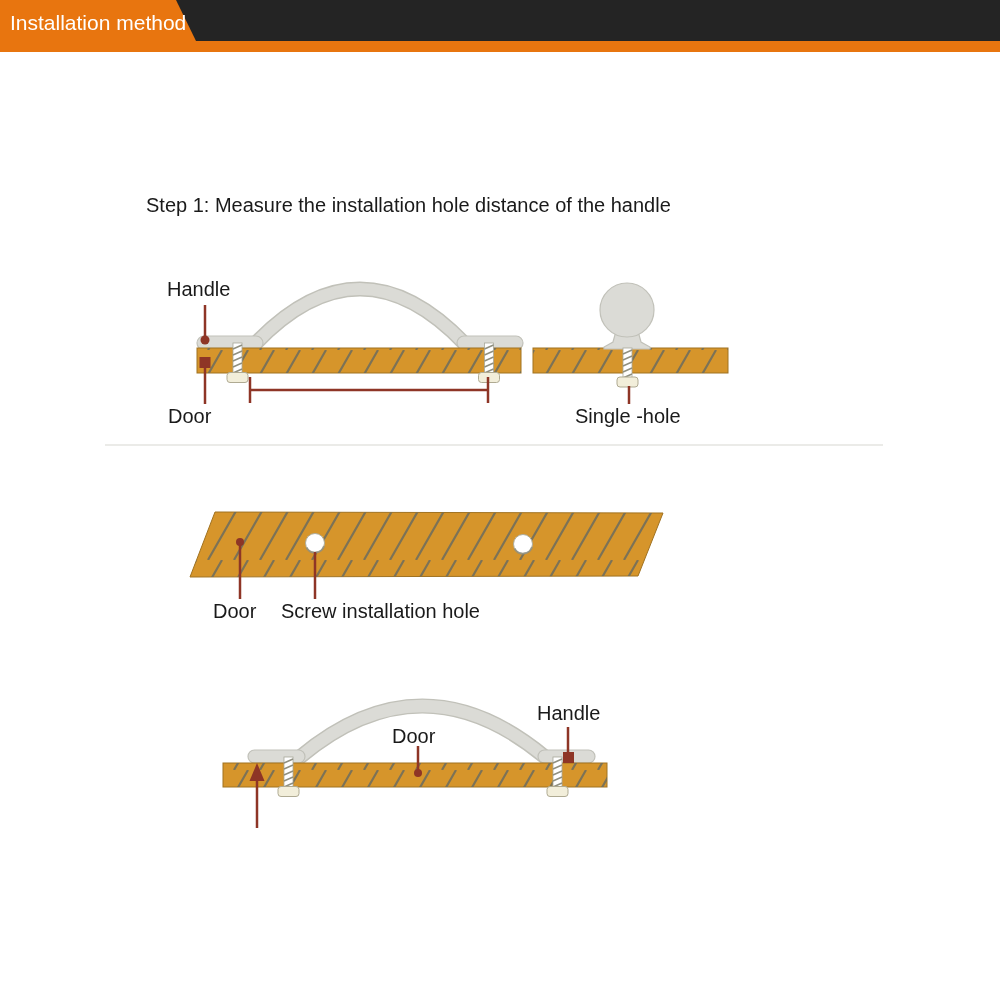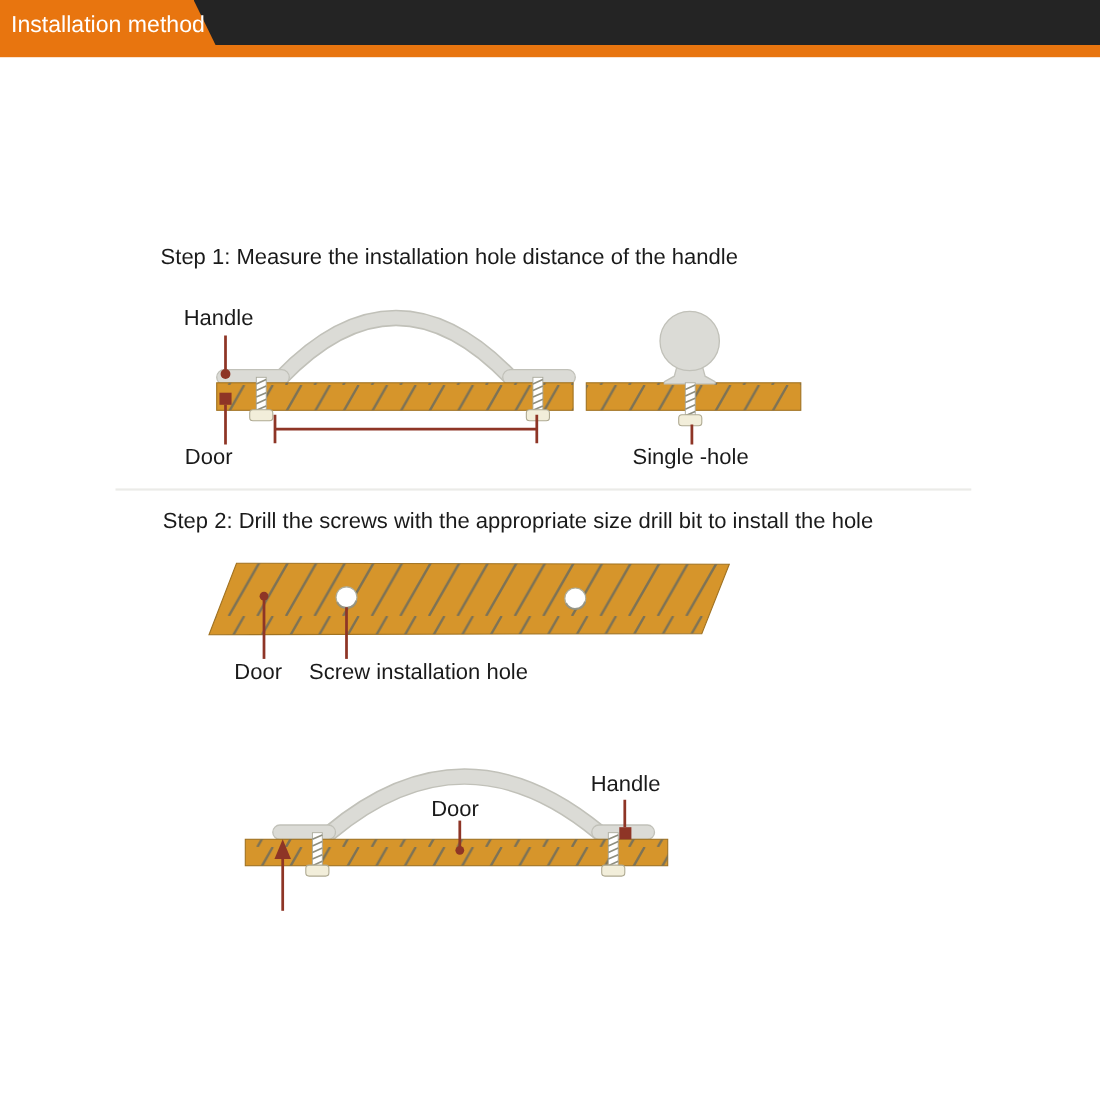--- a/index.html
+++ b/index.html
@@ -32,21 +32,21 @@
 </head>
 <body>
 
 <div id="canvas">
 
   <div class="header-band">
     <div class="header-dark"></div>
     <div class="header-title">Installation method</div>
   </div>
 
-  <div class="heading" style="left:146px;top:223px">Step 1: Measure the installation hole distance of the handle</div>
+  <div class="heading" style="left:146px;top:194px">Step 1: Measure the installation hole distance of the handle</div>
 
   <svg class="abs" style="left:140px;top:265px" width="620" height="145" viewBox="140 265 620 145">
     <defs>
       <pattern id="hatch-a" patternUnits="userSpaceOnUse" width="26" height="70">
         <path class="hatch-line" d="M-52,70 L-12,0 M-26,70 L14,0 M0,70 L40,0 M26,70 L66,0 M52,70 L92,0"></path>
       </pattern>
     </defs>
 
     <g>
       <path class="handle-tube-edge" d="M 255,344 Q 360,234 465,344"></path>
@@ -104,21 +104,20 @@
       <line class="ptr" x1="629" y1="386" x2="629" y2="404"></line>
     </g>
   </svg>
 
   <div class="lbl" style="left:167px;top:278px">Handle</div>
   <div class="lbl" style="left:168px;top:405px">Door</div>
   <div class="lbl" style="left:575px;top:405px">Single -hole</div>
 
   <div class="separator" style="left:105px;top:444px;width:778px;height:2px"></div>
 
-  <div class="heading" style="left:148px;top:463px">Step 2: Drill the screws with the appropriate size drill bit to install the hole</div>
 
   <svg class="abs" style="left:180px;top:500px" width="500" height="100" viewBox="180 500 500 100">
     <defs>
       <pattern id="hatch-b" patternUnits="userSpaceOnUse" width="26" height="70">
         <path class="hatch-line" d="M-52,70 L-12,0 M-26,70 L14,0 M0,70 L40,0 M26,70 L66,0 M52,70 L92,0"></path>
       </pattern>
     </defs>
 
     <g>
       <polygon class="board" points="215,512 663,513 638,576 190,577"></polygon>

